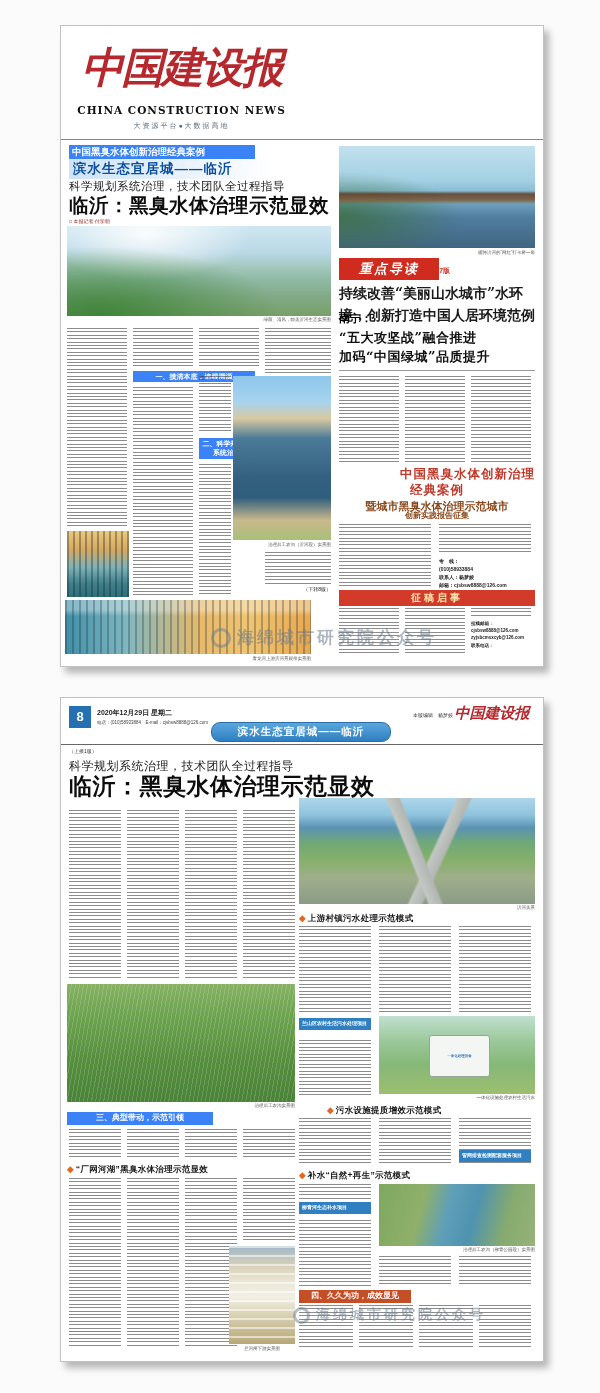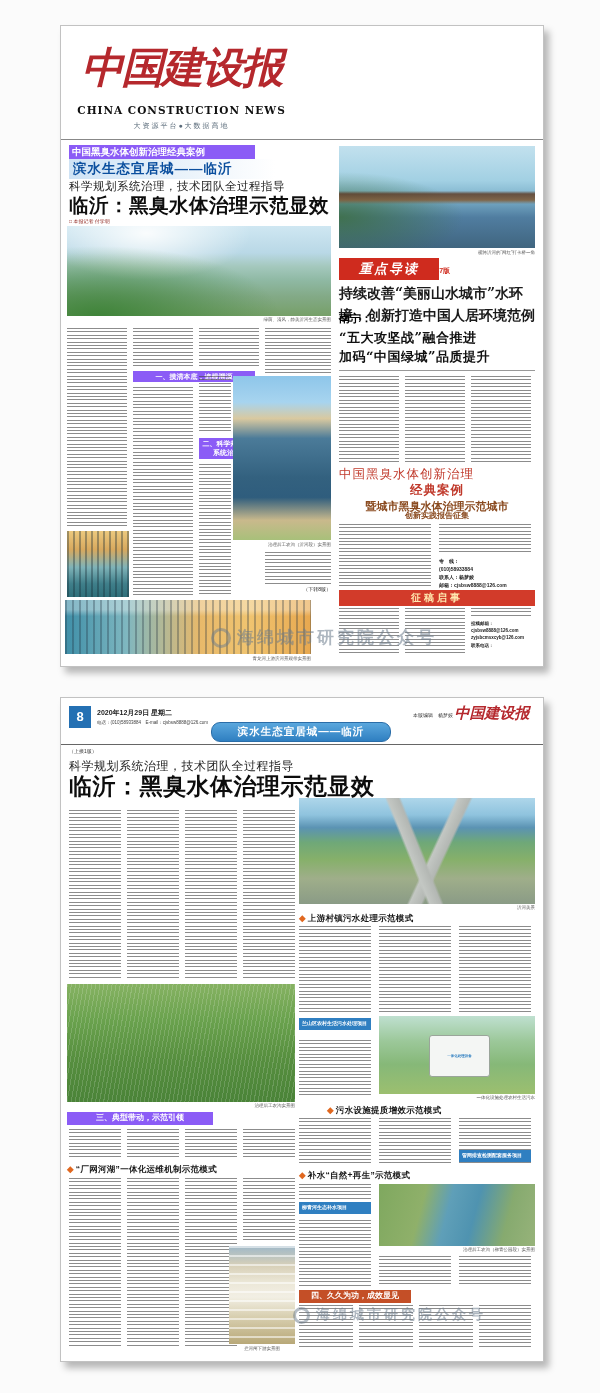--- a/index.html
+++ b/index.html
@@ -6,21 +6,21 @@
   #canvas{position:relative;width:600px;height:1393px;background:#fbfbfb;overflow:hidden;
           font-family:"Liberation Sans",sans-serif;color:#222;}
   .sheet{position:absolute;background:#fff;border:1px solid #c2c2c2;
          box-shadow:5px 6px 7px rgba(0,0,0,.28);}
   .abs{position:absolute;box-sizing:border-box;}
   
   .tx{background-image:repeating-linear-gradient(to bottom,
         rgba(75,75,75,.85) 0,rgba(75,75,75,.85) 1px,transparent 1px,transparent 3.4px);
       opacity:.75;}
   .cap{font-size:4.5px;color:#555;text-align:right;line-height:1.2;}
-  .rs{background:#8b5cf6;color:#fff;font-weight:700;line-height:1.35;padding:1px 3px;}
+  .rs{background:#3b82f6;color:#fff;font-weight:700;line-height:1.35;padding:1px 3px;}
   .bb{background:#2f7fc1;color:#fff;font-weight:700;font-size:5px;line-height:1.5;padding:2px 3px;}
   .ds{font-weight:800;color:#191919;font-size:8.5px;letter-spacing:.3px;}
   .ds .di{color:#e06820;margin-right:2px;}
   .wm{position:absolute;display:flex;align-items:center;gap:6px;
       color:rgba(108,124,140,.55);font-weight:800;letter-spacing:3px;}
   .wm .ring{border:3px solid rgba(108,124,140,.5);border-radius:50%;box-sizing:border-box;}
   .ph{position:absolute;}
   .serif{font-family:"DejaVu Serif","Liberation Serif",serif;}
 </style>
 </head>
@@ -97,21 +97,21 @@
     <div class="abs serif" style="left:278px;top:256px;width:196px;font-size:14px;font-weight:700;line-height:1.6;color:#1a1a1a;">持续改善“美丽山水城市”水环境，创新打造中国人居环境范例</div>
     <div class="abs serif" style="left:278px;top:285px;font-size:11px;font-weight:800;color:#000000;">南宁：</div>
     <div class="abs serif" style="left:278px;top:303px;font-size:13px;font-weight:800;color:#111;letter-spacing:.5px;">“五大攻坚战”融合推进</div>
     <div class="abs serif" style="left:278px;top:322px;font-size:13px;font-weight:800;color:#111;letter-spacing:.5px;">加码“中国绿城”品质提升</div>
     <div class="abs" style="left:278px;top:344px;width:196px;border-top:1px solid #999;"></div>
 
     <div class="abs tx" style="left:278px;top:350px;width:60px;height:86px;"></div>
     <div class="abs tx" style="left:344px;top:350px;width:60px;height:86px;"></div>
     <div class="abs tx" style="left:410px;top:350px;width:60px;height:86px;"></div>
 
-    <div class="abs serif" style="left:278px;top:440px;width:196px;text-align:left;color:#c0392b;font-weight:400;font-size:12.5px;letter-spacing:1px;">中国黑臭水体创新治理</div>
+    <div class="abs serif" style="left:278px;top:440px;width:196px;text-align:right;color:#c0392b;font-weight:700;font-size:12.5px;letter-spacing:1px;">中国黑臭水体创新治理</div>
     <div class="abs serif" style="left:278px;top:456px;width:196px;text-align:center;color:#c0392b;font-weight:900;font-size:12.5px;letter-spacing:1px;">经典案例</div>
     <div class="abs serif" style="left:278px;top:473px;width:196px;text-align:center;color:#8a4a1f;font-weight:700;font-size:11px;">暨城市黑臭水体治理示范城市</div>
     <div class="abs serif" style="left:278px;top:484px;width:196px;text-align:center;color:#8a4a1f;font-weight:800;font-size:8px;">创新实践报告征集</div>
 
     <div class="abs tx" style="left:278px;top:498px;width:92px;height:62px;"></div>
     <div class="abs tx" style="left:378px;top:498px;width:92px;height:30px;"></div>
     <div class="abs" style="left:378px;top:531px;width:94px;font-size:5px;font-weight:700;color:#222;line-height:1.6;">
       <div>专　线：</div>
       <div>(010)58933884</div>
       <div>联系人：杨梦姣</div>
@@ -169,21 +169,21 @@
               linear-gradient(180deg,#86b262 0%,#6aa24e 30%,#578f3f 62%,#4a8338 100%);"></div>
     <div class="abs cap" style="left:100px;top:405px;width:134px;">治理后工农沟实景图</div>
 
     <div class="abs rs" style="left:6px;top:414px;width:146px;font-size:8px;text-align:center;">三、典型带动，示范引领</div>
     <div class="abs tx" style="left:8px;top:431px;width:52px;height:31px;"></div>
     <div class="abs tx" style="left:66px;top:431px;width:52px;height:31px;"></div>
     <div class="abs tx" style="left:124px;top:431px;width:52px;height:31px;"></div>
     <div class="abs tx" style="left:182px;top:431px;width:52px;height:31px;"></div>
 
     <div class="abs ds" style="left:6px;top:466px;width:226px;">
-      <span class="di">◆</span><span>“厂网河湖”一体化运维机制示范模式</span>
+      <span class="di">◆</span><span>“厂网河湖”黑臭水体治理示范显效</span>
     </div>
 
     <div class="abs tx" style="left:8px;top:480px;width:52px;height:168px;"></div>
     <div class="abs tx" style="left:66px;top:480px;width:52px;height:168px;"></div>
     <div class="abs tx" style="left:124px;top:480px;width:52px;height:168px;"></div>
     <div class="abs tx" style="left:182px;top:480px;width:52px;height:64px;"></div>
 
     <div class="ph" style="left:168px;top:548px;width:66px;height:98px;
             background:
               repeating-linear-gradient(180deg, rgba(255,255,255,.55) 0 2px, transparent 2px 9px),

